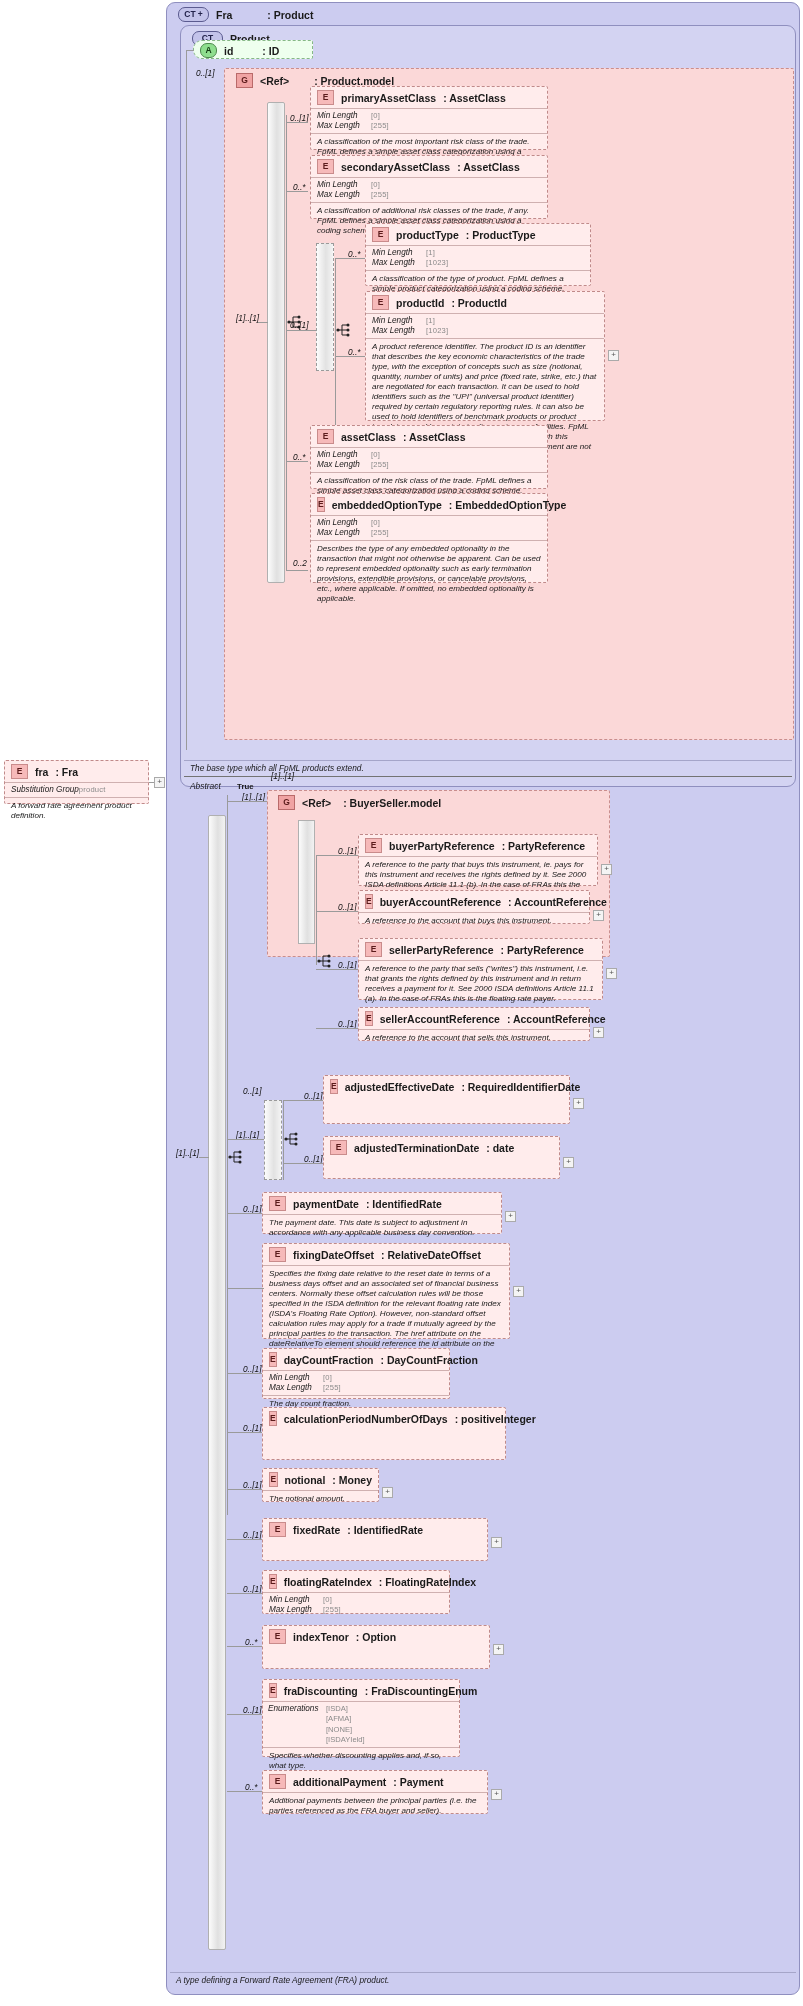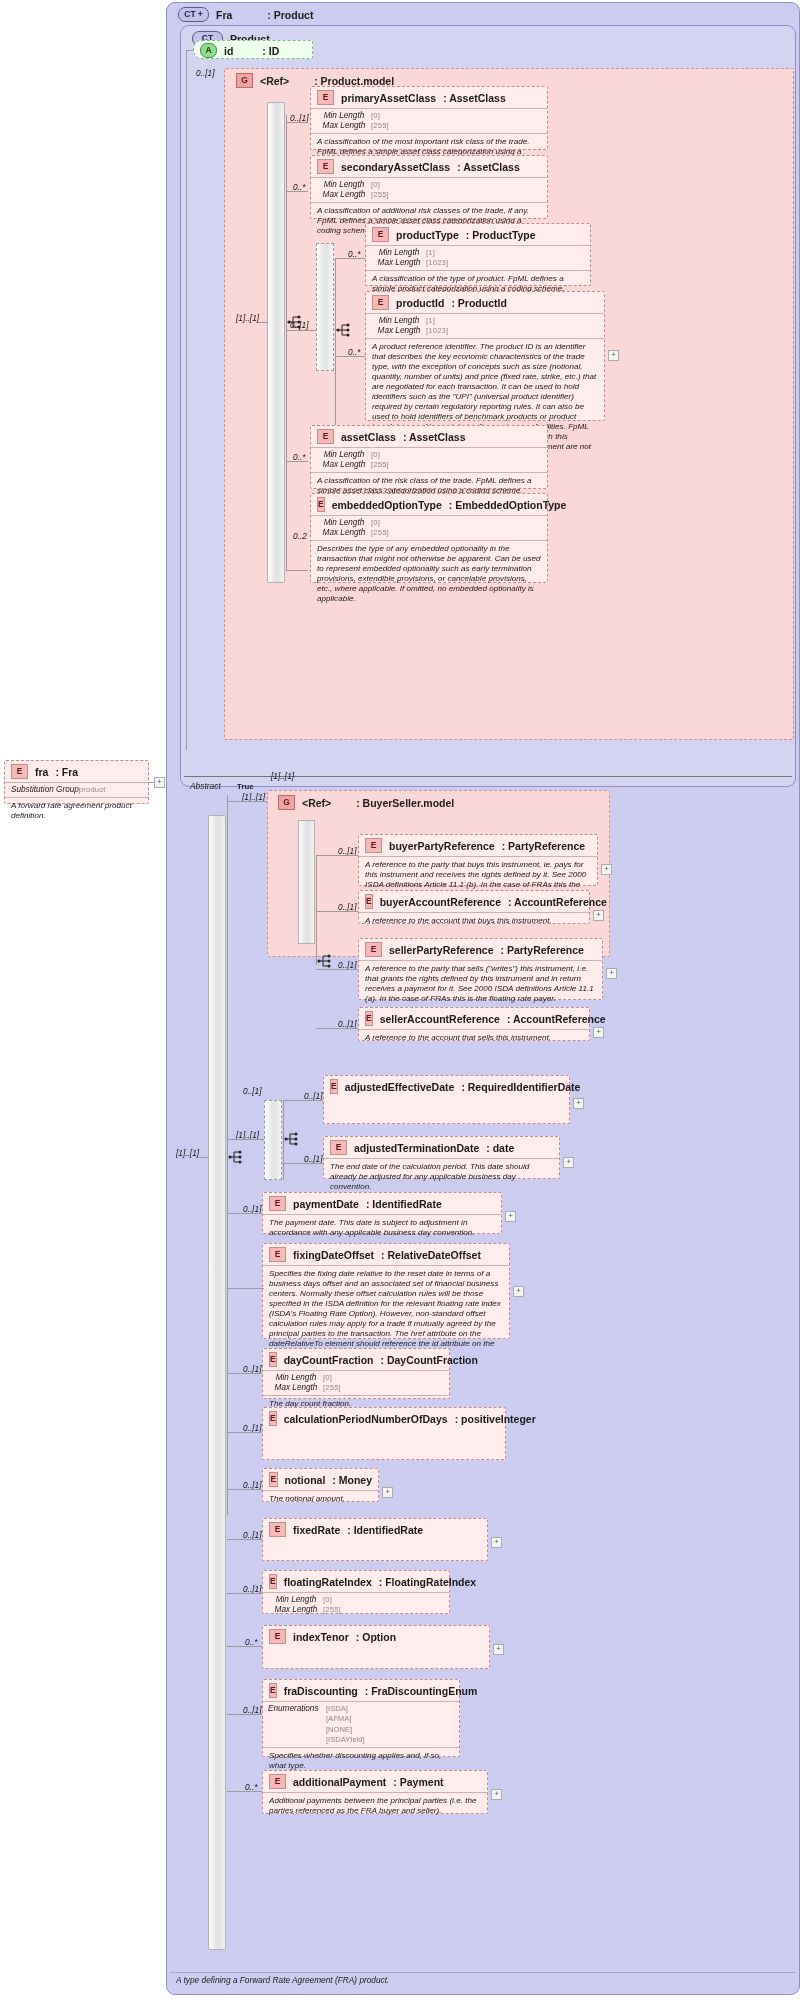--- a/index.html
+++ b/index.html
@@ -20,21 +20,21 @@
   .ttl{display:flex;align-items:center;gap:7px;padding:3px 6px;font-size:10.5px;font-weight:bold;white-space:nowrap;}
   .ttl .nm{font-weight:bold;}
   .ttl .ty{font-weight:bold;}
   .badge{display:inline-flex;align-items:center;justify-content:center;font-size:8.5px;font-weight:bold;line-height:1;}
   .bCT{min-width:23px;height:13px;border:1px solid #5b5b8f;border-radius:7px;background:#c3c3ea;color:#22224a;padding:0 3px;}
   .bA{min-width:15px;height:13px;border:1px solid #4e8a4e;border-radius:7px 7px 7px 7px;background:#8ede8e;color:#113a11;}
   .bG{width:15px;height:13px;border:1px solid #b96a6a;background:#f0a3a3;color:#5a1b1b;}
   .bE{width:15px;height:13px;border:1px solid #c98b8b;background:#f6b9b9;color:#5a1b1b;}
 
   
-  .facets{font-size:8.2px;font-style:italic;padding:2px 5px 2px 6px;line-height:1.22;text-align:center;}
+  .facets{font-size:8.2px;font-style:italic;padding:2px 5px 2px 6px;line-height:1.22;}
   .facets .row{display:flex;}
   .facets .k{min-width:54px;}
   .facets .v{font-style:normal;color:#8a8a8a;font-size:7.6px;letter-spacing:.2px;}
   .desc{font-size:8.1px;font-style:italic;line-height:1.24;padding:3px 6px 4px 6px;border-top:1px solid #cfb0b0;}
   .sep{border-top:1px solid #cfb0b0;}
 
   
   .card{position:absolute;font-size:8.3px;font-style:italic;color:#111;white-space:nowrap;}
 
   
@@ -90,20 +90,21 @@
 
   <div class="box rndCT2" style="left:180px;top:25px;width:616px;height:762px;"></div>
   <div class="ttl" style="position:absolute;left:186px;top:28px;">
     <span class="badge bCT">CT</span>
     <span class="nm">Product</span>
   </div>
   <div class="abst" style="left:184px;top:744px;width:608px;">
     <span>Abstract</span>
     <b style="margin-left:14px">True</b>
   </div>
+  <div class="ctfoot" style="left:184px;top:760px;width:608px;">The base type which all FpML products extend.</div>
 
   <div class="box attrBox" style="left:193px;top:40px;width:120px;height:19px;">
     <div class="ttl" style="padding-top:2px;">
       <span class="badge bA">A</span>
       <span class="nm">id</span>
       <span class="ty" style="margin-left:22px">: ID</span>
     </div>
   </div>
 
   <div class="ln lnv" style="left:186px;top:50px;height:700px;"></div>
@@ -253,21 +254,21 @@
           <span class="v">[0]</span>
         </div>
       <div class="row">
           <span class="k">Max Length</span>
           <span class="v">[255]</span>
         </div>
     </div>
     <div class="desc">A classification of the risk class of the trade. FpML defines a simple asset class categorization using a coding scheme.</div>
   </div>
 
-  <div class="card" style="left:293px;top:531px;">0..2</div>
+  <div class="card" style="left:293px;top:558px;">0..2</div>
   <div class="ln lnh" style="left:286px;top:570px;width:22px;"></div>
   <div class="box elemBox" style="left:310px;top:493px;width:238px;height:90px;">
     <div class="ttl">
       <span class="badge bE">E</span>
       <span class="nm">embeddedOptionType</span>
       <span class="ty">: EmbeddedOptionType</span>
     </div>
     <div class="sep"></div>
     <div class="facets">
       <div class="row">
@@ -297,21 +298,21 @@
       <circle cx="12" cy="13" r="1.5" fill="#222"></circle>
   </svg>
   <div class="ln lnv" style="left:227px;top:795px;height:720px;"></div>
 
   <div class="card" style="left:242px;top:792px;">[1]..[1]</div>
   <div class="ln lnh" style="left:227px;top:801px;width:42px;"></div>
   <div class="box grpRef" style="left:267px;top:790px;width:343px;height:167px;"></div>
   <div class="ttl" style="position:absolute;left:272px;top:792px;">
     <span class="badge bG">G</span>
     <span class="nm">&lt;Ref&gt;</span>
-    <span class="ty" style="margin-left:18px">: BuyerSeller.model</span>
+    <span class="ty" style="margin-left:5px">: BuyerSeller.model</span>
   </div>
   <div class="box seqbar" style="left:298px;top:820px;width:17px;height:124px;"></div>
   <div class="card" style="left:271px;top:771px;top:771px;">[1]..[1]</div>
 
   <svg class="seqicon" style="left:317px;top:953px;" viewBox="0 0 16 16">
     <circle cx="2" cy="8" r="1.6" fill="#222"></circle>
       <line x1="3" y1="8" x2="6" y2="8" stroke="#222"></line>
     <line x1="6" y1="3" x2="6" y2="13" stroke="#222"></line>
     <line x1="6" y1="3" x2="11" y2="3" stroke="#222"></line>
       <line x1="6" y1="8" x2="11" y2="8" stroke="#222"></line>
@@ -398,21 +399,20 @@
   <div class="plus" style="left:573px;top:1098px;">+</div>
 
   <div class="card" style="left:304px;top:1154px;">0..[1]</div>
   <div class="ln lnh" style="left:283px;top:1163px;width:40px;"></div>
   <div class="box elemBox" style="left:323px;top:1136px;width:237px;height:43px;">
     <div class="ttl">
       <span class="badge bE">E</span>
       <span class="nm">adjustedTerminationDate</span>
       <span class="ty">: date</span>
     </div>
-    <div class="desc">The end date of the calculation period. This date should already be adjusted for any applicable business day convention.</div>
   </div>
   <div class="plus" style="left:563px;top:1157px;">+</div>
 
   <div class="card" style="left:243px;top:1204px;">0..[1]</div>
   <div class="ln lnh" style="left:227px;top:1213px;width:37px;"></div>
   <div class="box elemBox" style="left:262px;top:1192px;width:240px;height:42px;">
     <div class="ttl">
       <span class="badge bE">E</span>
       <span class="nm">paymentDate</span>
       <span class="ty">: IdentifiedRate</span>

